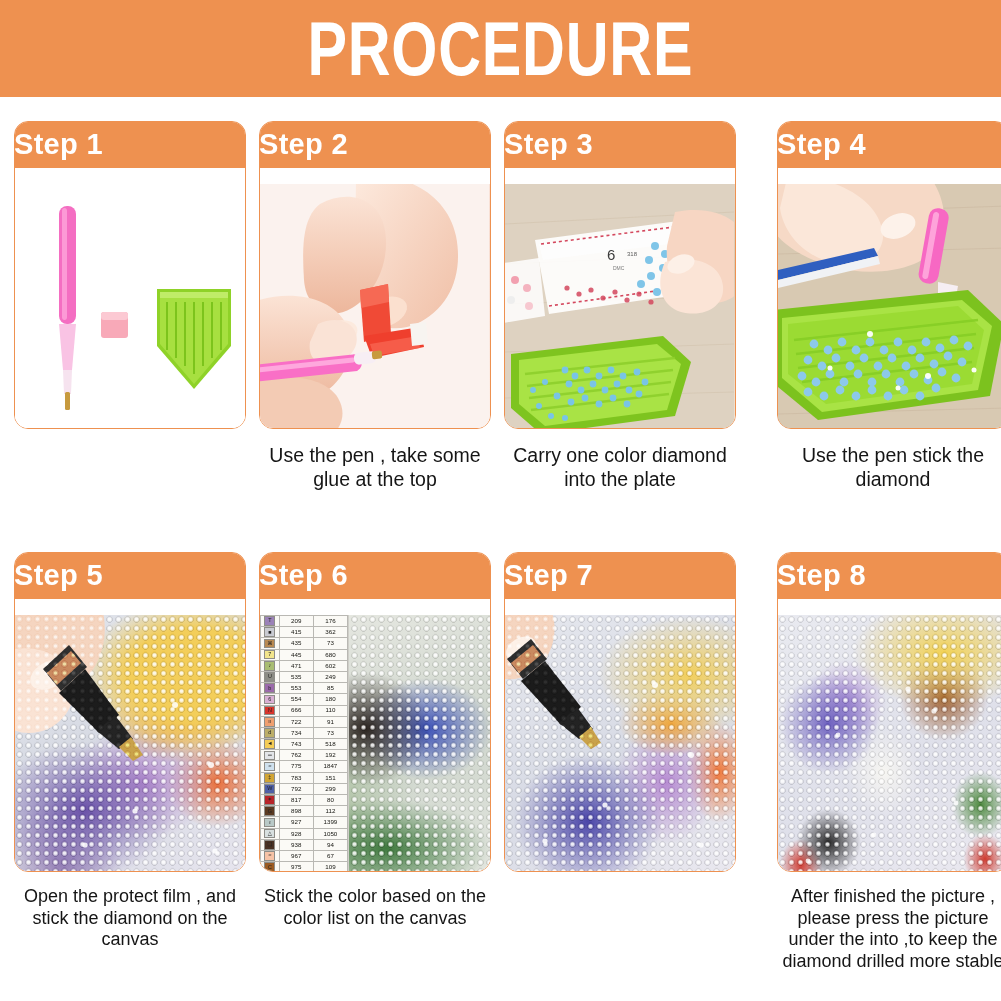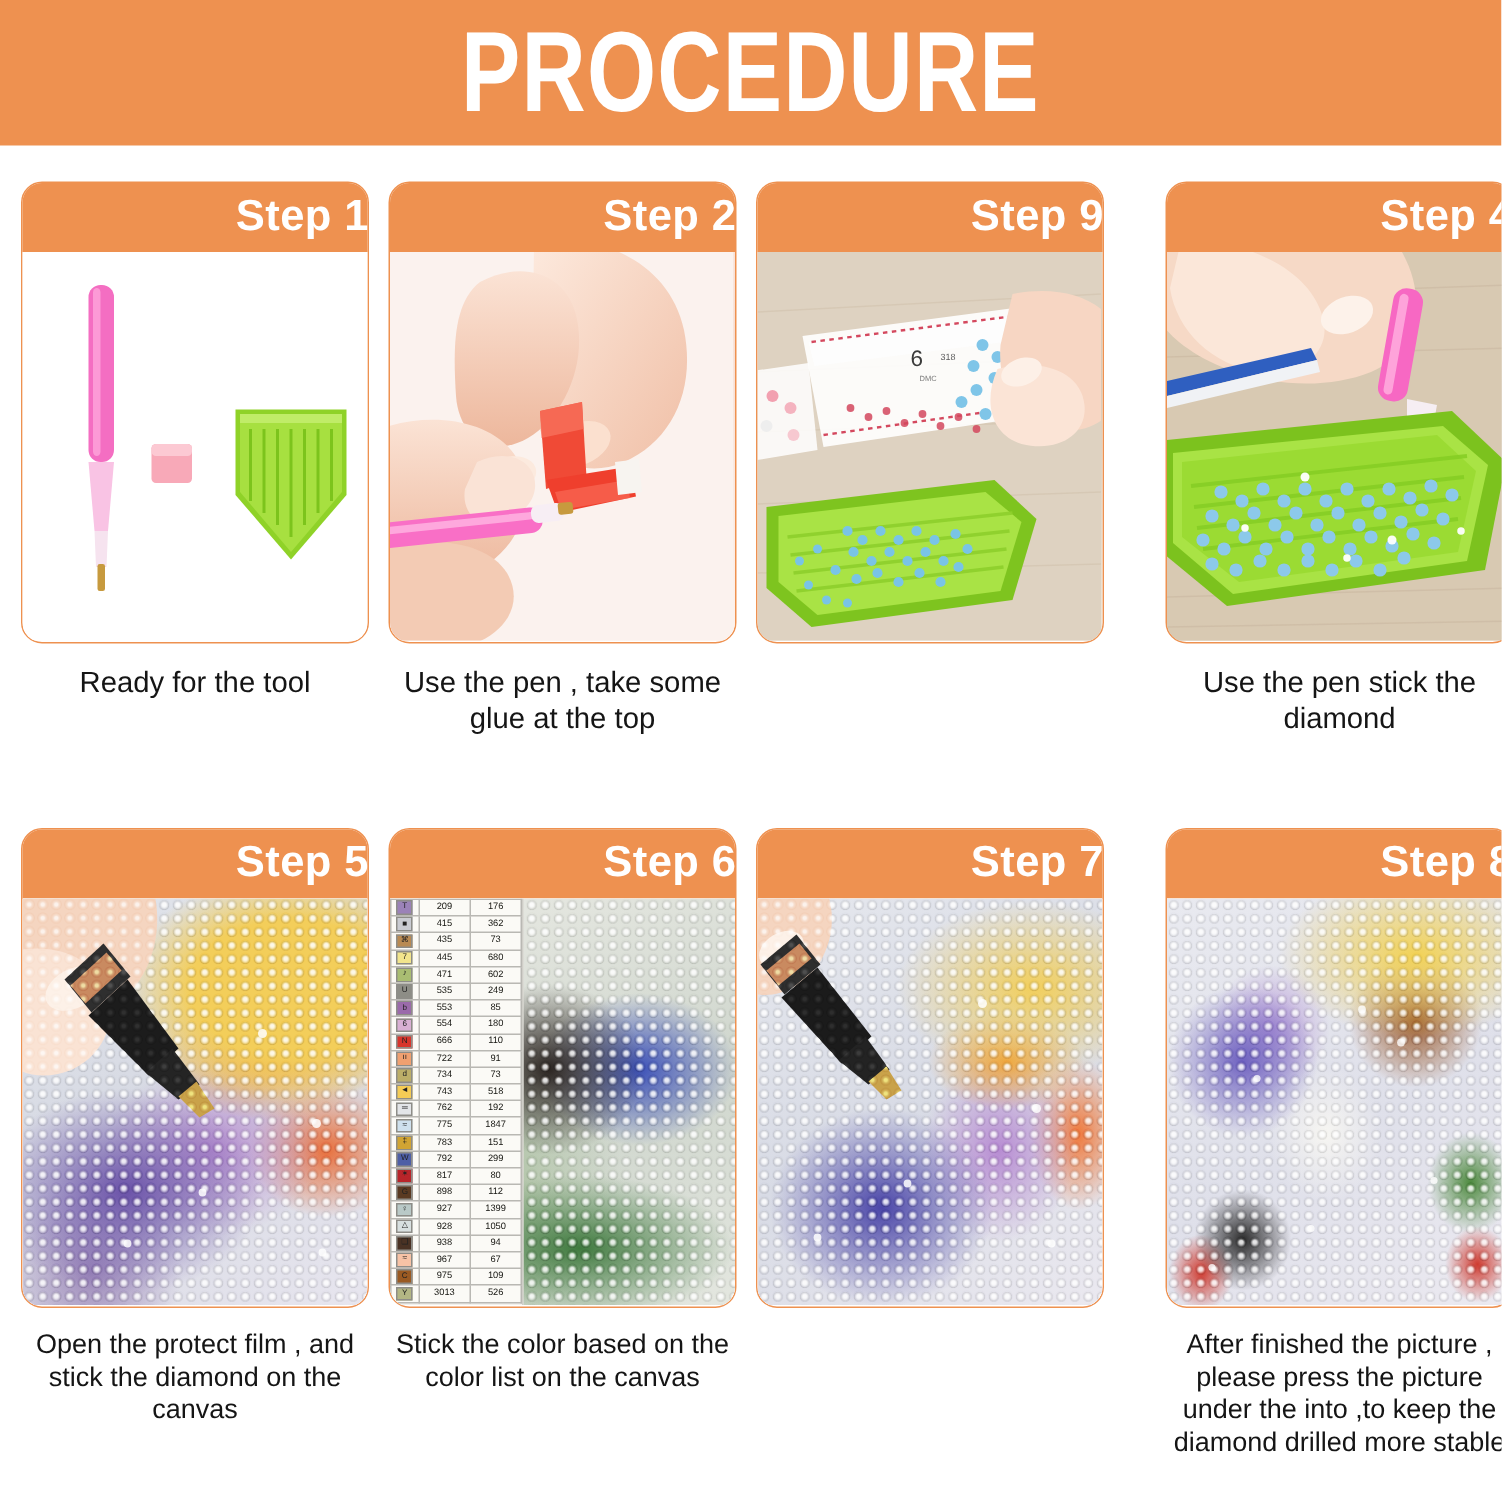--- a/index.html
+++ b/index.html
@@ -52,22 +52,22 @@
     background:#ffffff;
     box-sizing:border-box;
     overflow:hidden;
   }
   .card.tall{height:320px;}
 
   .card-head{
     position:relative;
     height:47px;
     background:#ee9150;
-    display:flex;align-items:center;justify-content:flex-end;
-    margin:-1px -1px 0 -1px;
+    display:flex;align-items:center;justify-content:flex-start;
+    margin:-1px -1px 16px -1px;
   }
   .card-head-label{
     color:#ffffff;
     font-size:29px;
     font-weight:bold;
     line-height:1;
     letter-spacing:0.3px;
   }
 
   .card-body{
@@ -223,21 +223,20 @@
                   <line x1="188" y1="118" x2="188" y2="182"></line>
                   <line x1="197" y1="118" x2="197" y2="174"></line>
                   <line x1="206" y1="118" x2="206" y2="166"></line>
                 </g>
                 <path d="M145 108 L213 108 L213 114 L145 114 Z" fill="#c7ef72" opacity=".8"></path>
               </g>
             </svg>
           </div>
         </div>
       </div>
-      <div class="caption">Ready for the tool</div>
     </div>
 
     <div class="cell c1">
       <div class="card">
         <div class="card-head">
           <span class="card-head-label">Step 2</span>
         </div>
         <div class="card-body photo-skin">
           <div class="scene">
             <svg viewBox="0 0 229 260" width="229" height="260">
@@ -283,21 +282,21 @@
             </svg>
           </div>
         </div>
       </div>
       <div class="caption">Use the pen , take some glue at the top</div>
     </div>
 
     <div class="cell c2">
       <div class="card">
         <div class="card-head">
-          <span class="card-head-label">Step 9</span>
+          <span class="card-head-label">Step 3</span>
         </div>
         <div class="card-body photo-wood">
           <div class="scene">
             <svg viewBox="0 0 229 260" width="229" height="260">
               <rect width="229" height="260" fill="#ded2c1"></rect>
               <g opacity=".35" stroke="#c9b89f" stroke-width="1">
                 <line x1="0" y1="40" x2="229" y2="28"></line>
                   <line x1="0" y1="80" x2="229" y2="70"></line>
                 <line x1="0" y1="120" x2="229" y2="112"></line>
                   <line x1="0" y1="168" x2="229" y2="160"></line>
@@ -385,20 +384,21 @@
                     <circle cx="46" cy="232" r="3"></circle>
                     <circle cx="60" cy="234" r="3"></circle>
                   <circle cx="28" cy="206" r="3"></circle>
                     <circle cx="40" cy="198" r="3"></circle>
                 </g>
               </g>
             </svg>
           </div>
         </div>
       </div>
+      <div class="caption">Carry one color diamond into the plate</div>
     </div>
 
     <div class="cell c3">
       <div class="card">
         <div class="card-head">
           <span class="card-head-label">Step 4</span>
         </div>
         <div class="card-body photo-wood2">
           <div class="scene">
             <svg viewBox="0 0 229 260" width="229" height="260">

